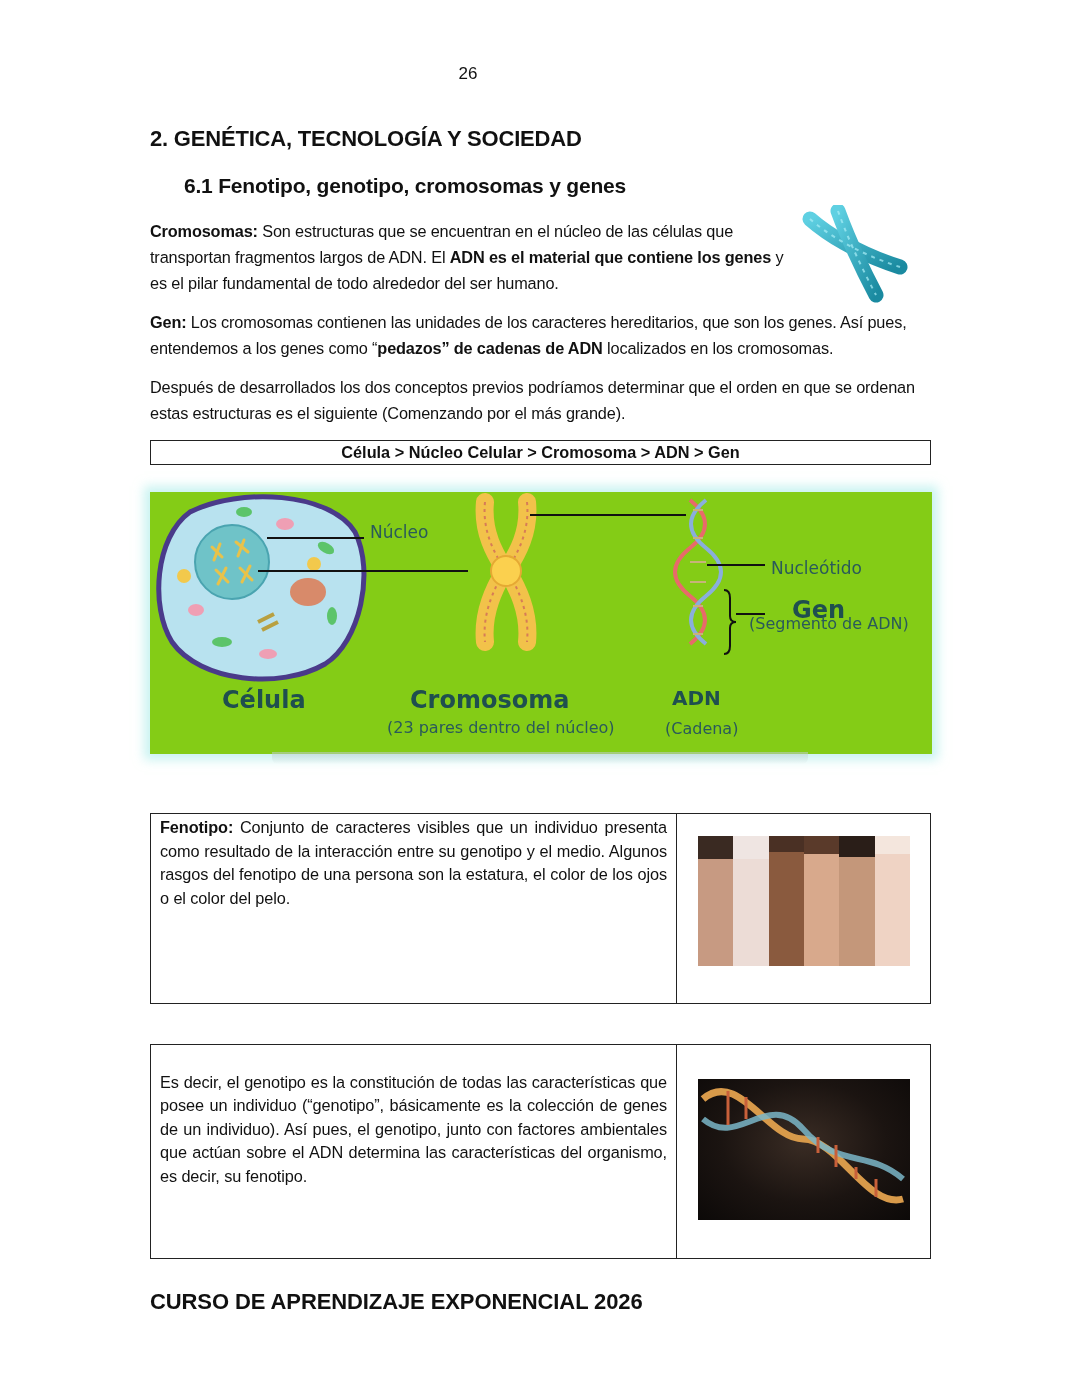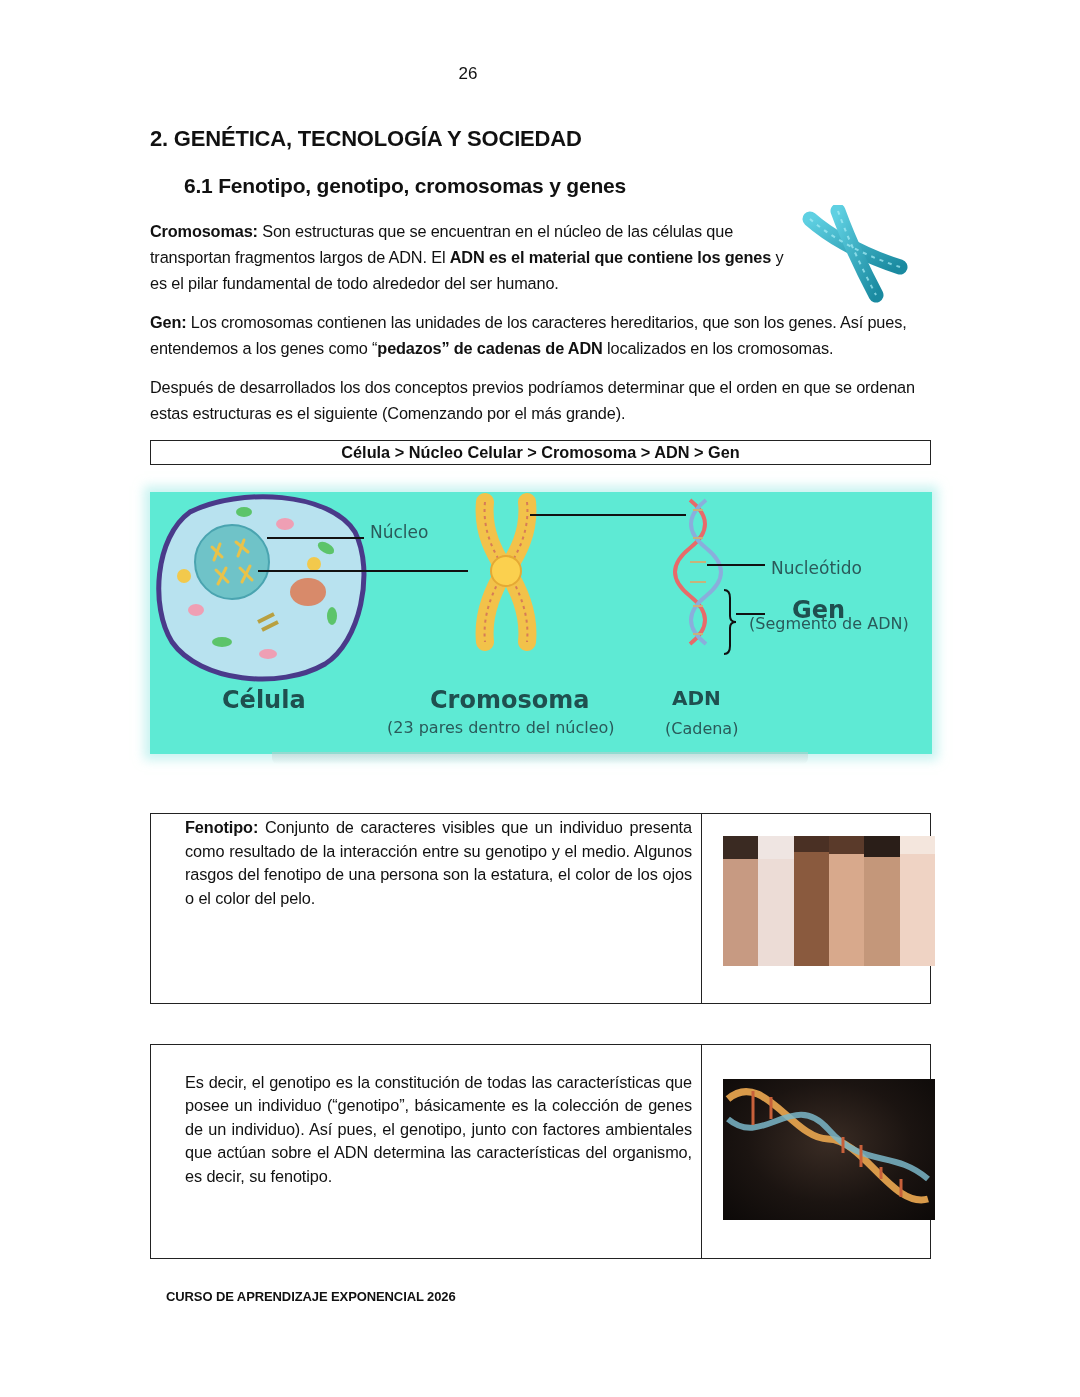--- a/index.html
+++ b/index.html
@@ -35,45 +35,45 @@
     }
     .order-box {
       position: absolute; left: 150px; top: 440px; width: 781px; height: 25px;
       border: 1.5px solid #222; text-align: center;
       font-size: 16.3px; font-weight: bold; line-height: 22px;
     }
 
     
     .diagram {
       position: absolute; left: 150px; top: 492px; width: 782px; height: 262px;
-      background: #5eead4;
+      background: #84cc16;
       box-shadow: 0 0 10px 6px rgba(158,233,230,0.55);
       overflow: hidden;
     }
     .watermark-band {
       position: absolute; left: 272px; top: 752px; width: 536px; height: 12px;
       background: linear-gradient(to bottom, rgba(190,205,205,0.6), rgba(255,255,255,0));
       border-radius: 0 0 6px 6px;
     }
     .dg-label { position: absolute; font-family: "DejaVu Sans", sans-serif; color: #2a5a5a; }
     .lbl-nucleo { left: 220px; top: 30px; font-size: 17px; }
     .lbl-nucleotido { left: 621px; top: 58px; font-size: 17px; margin-top: 8px; }
     .lbl-gen { left: 642px; top: 104px; font-size: 24px; font-weight: bold; color: #1f4f4f; }
     .lbl-segmento { left: 599px; top: 122px; font-size: 16px; }
     .lbl-celula { left: 72px; top: 194px; font-size: 24px; font-weight: bold; color: #1f4f4f; }
-    .lbl-cromosoma { left: 280px; top: 194px; font-size: 24px; font-weight: bold; color: #1f4f4f; }
+    .lbl-cromosoma { left: 260px; top: 194px; font-size: 24px; font-weight: bold; color: #1f4f4f; }
     .lbl-23 { left: 237px; top: 226px; font-size: 16px; }
     .lbl-adn { left: 522px; top: 194px; font-size: 20px; font-weight: bold; color: #1f4f4f; }
     .lbl-cadena { left: 515px; top: 227px; font-size: 16px; }
     .dg-svg { position: absolute; left: 0; top: 0; }
 
     
     .def-table {
       position: absolute; left: 150px; width: 781px;
-      border: 1.5px solid #222; display: flex; padding-left: 25px;
+      border: 1.5px solid #222; display: flex;
     }
     .def-table .text-cell {
       width: 526px; border-right: 1.5px solid #222;
       padding: 2px 9px 0 9px;
       font-size: 16.3px; line-height: 23.5px; text-align: justify;
       letter-spacing: -0.1px;
     }
     .def-table .img-cell {
       flex: 1; position: relative;
     }
@@ -86,22 +86,22 @@
       display: flex; overflow: hidden;
     }
     .faces div { flex: 1; }
     .dna-photo {
       position: absolute; left: 21px; top: 34px; width: 212px; height: 141px;
       background: radial-gradient(ellipse at 50% 45%, #3a2c24 0%, #1b1411 55%, #0c0908 100%);
       overflow: hidden;
     }
 
     .footer {
-      position: absolute; left: 166px; top: 1289px;
-      font-size: 13px; font-weight: bold; letter-spacing: -0.1px;
+      position: absolute; left: 150px; top: 1289px;
+      font-size: 22px; font-weight: bold; letter-spacing: -0.1px;
     }
   </style>
 </head>
 <body>
 
 <div class="page-number">26</div>
 
 <h1 class="h1">2. GENÉTICA, TECNOLOGÍA Y SOCIEDAD</h1>
 <h2 class="h2">6.1 Fenotipo, genotipo, cromosomas y genes</h2>
 

